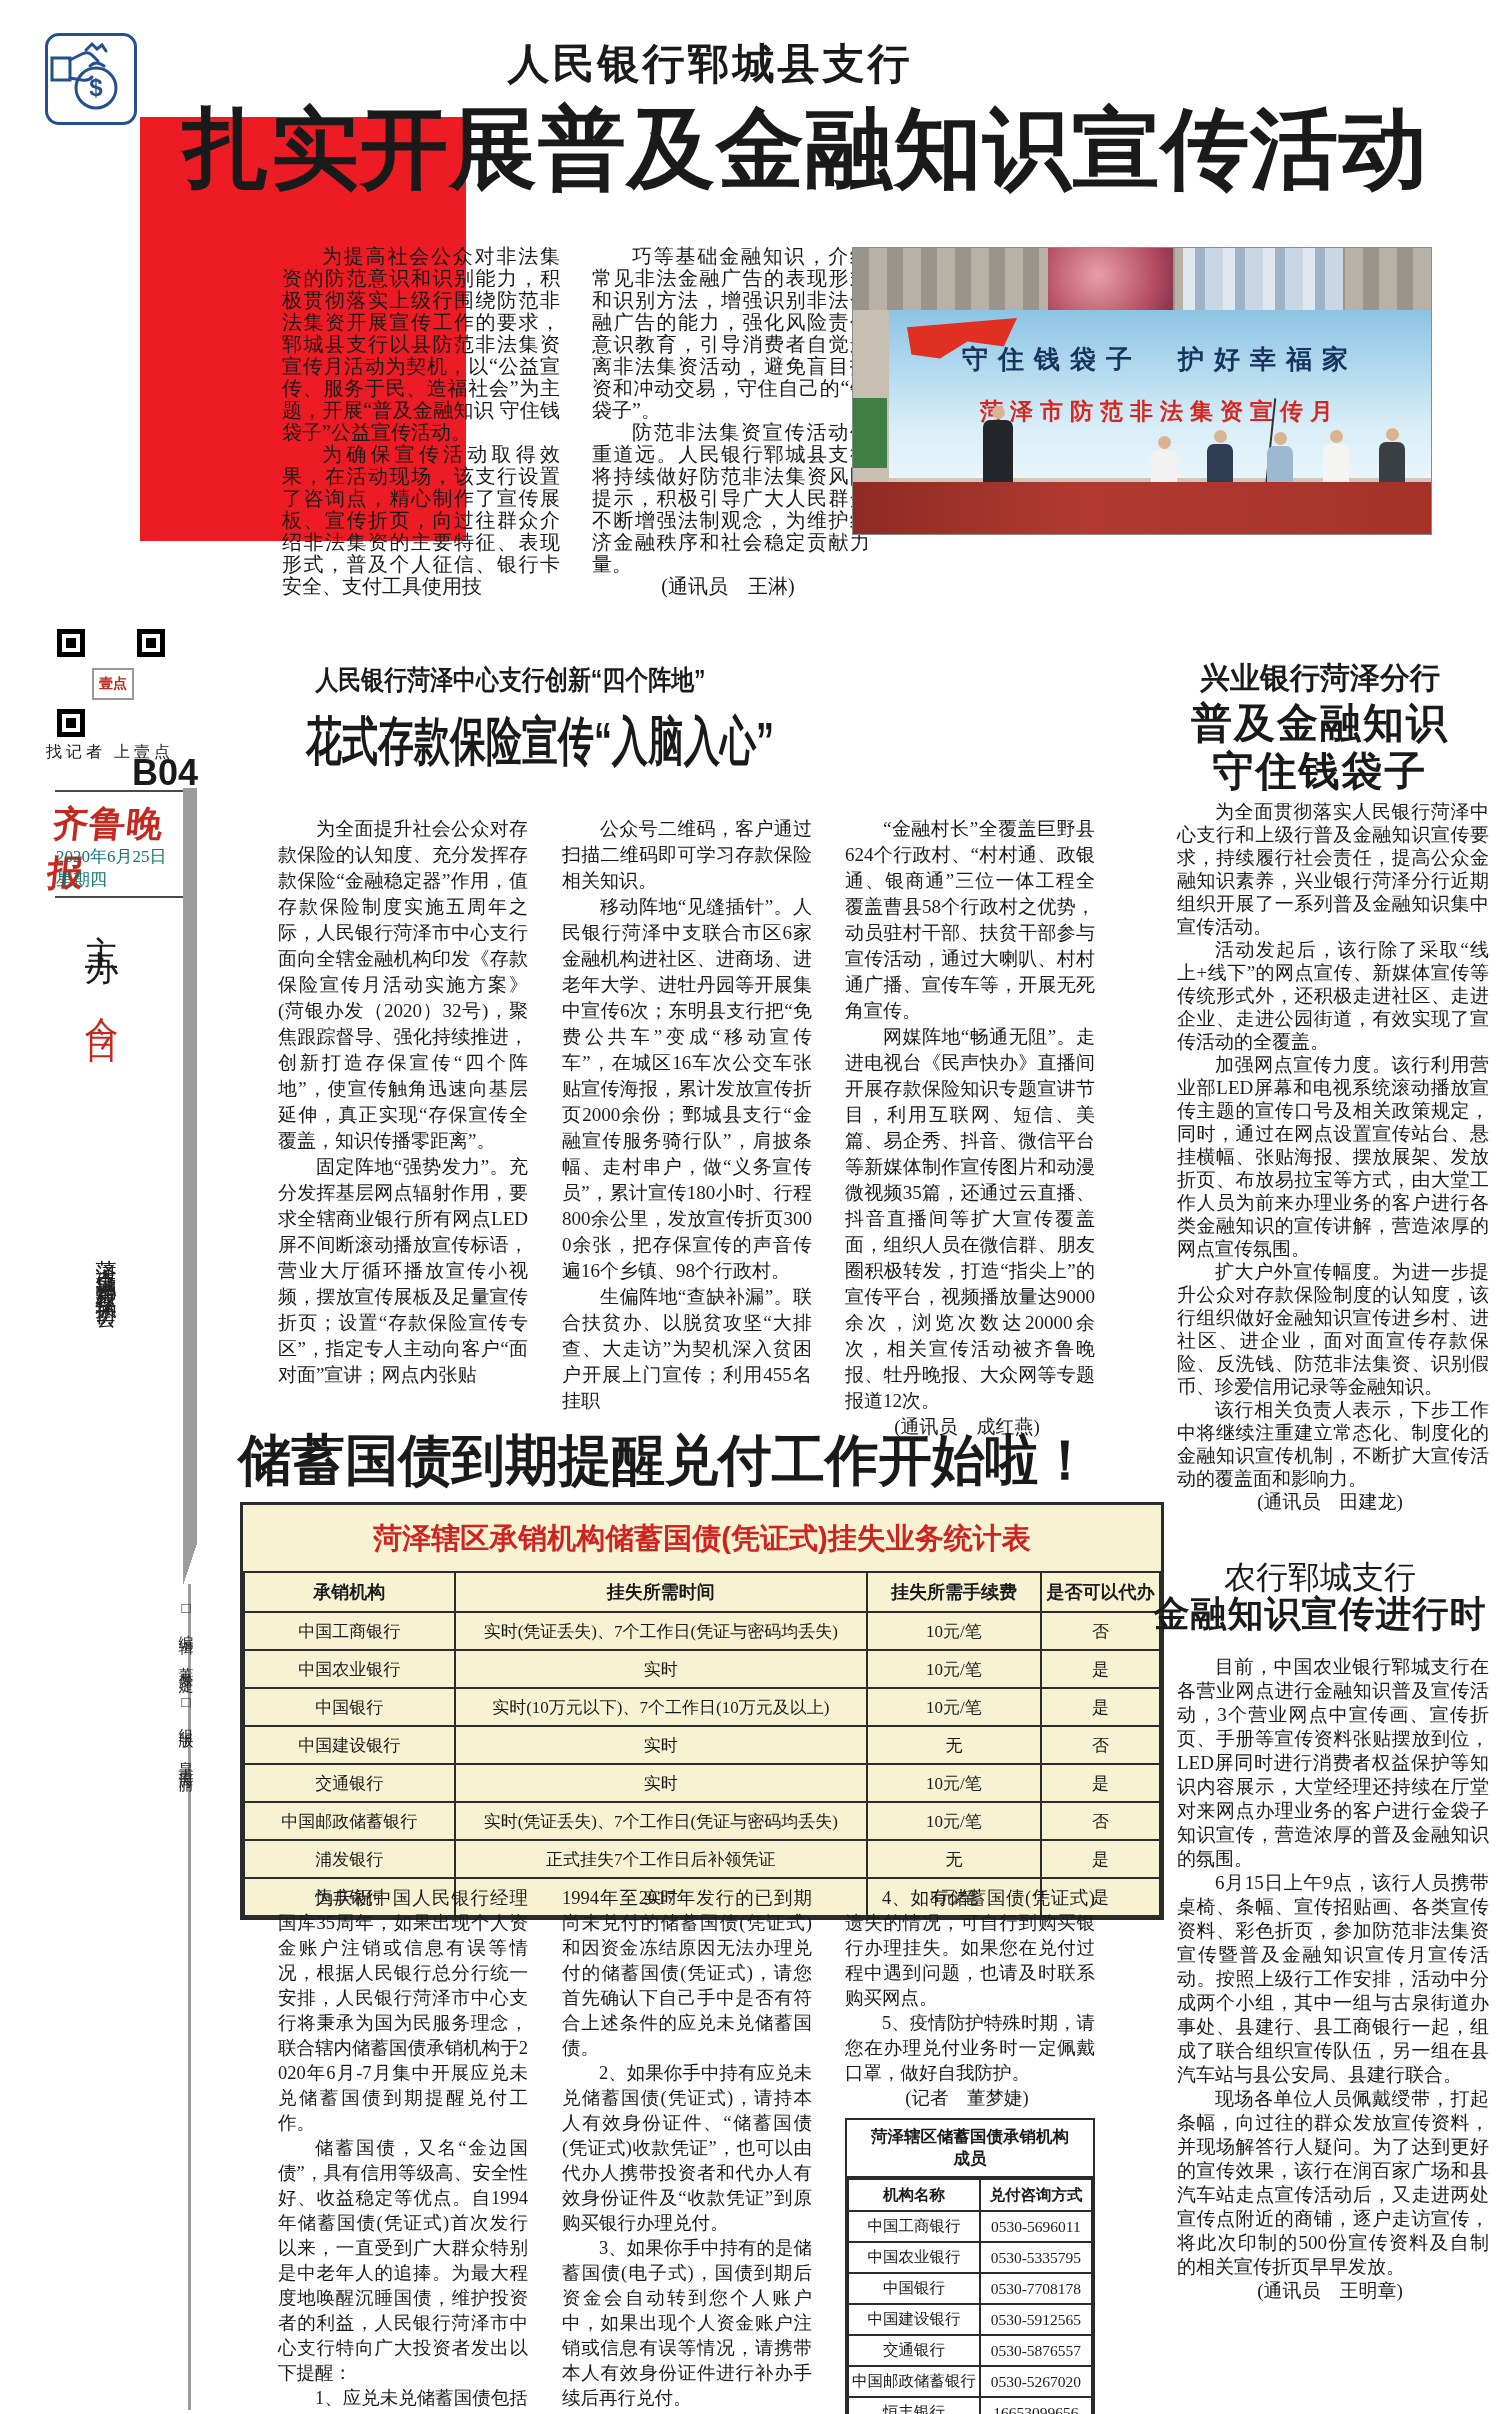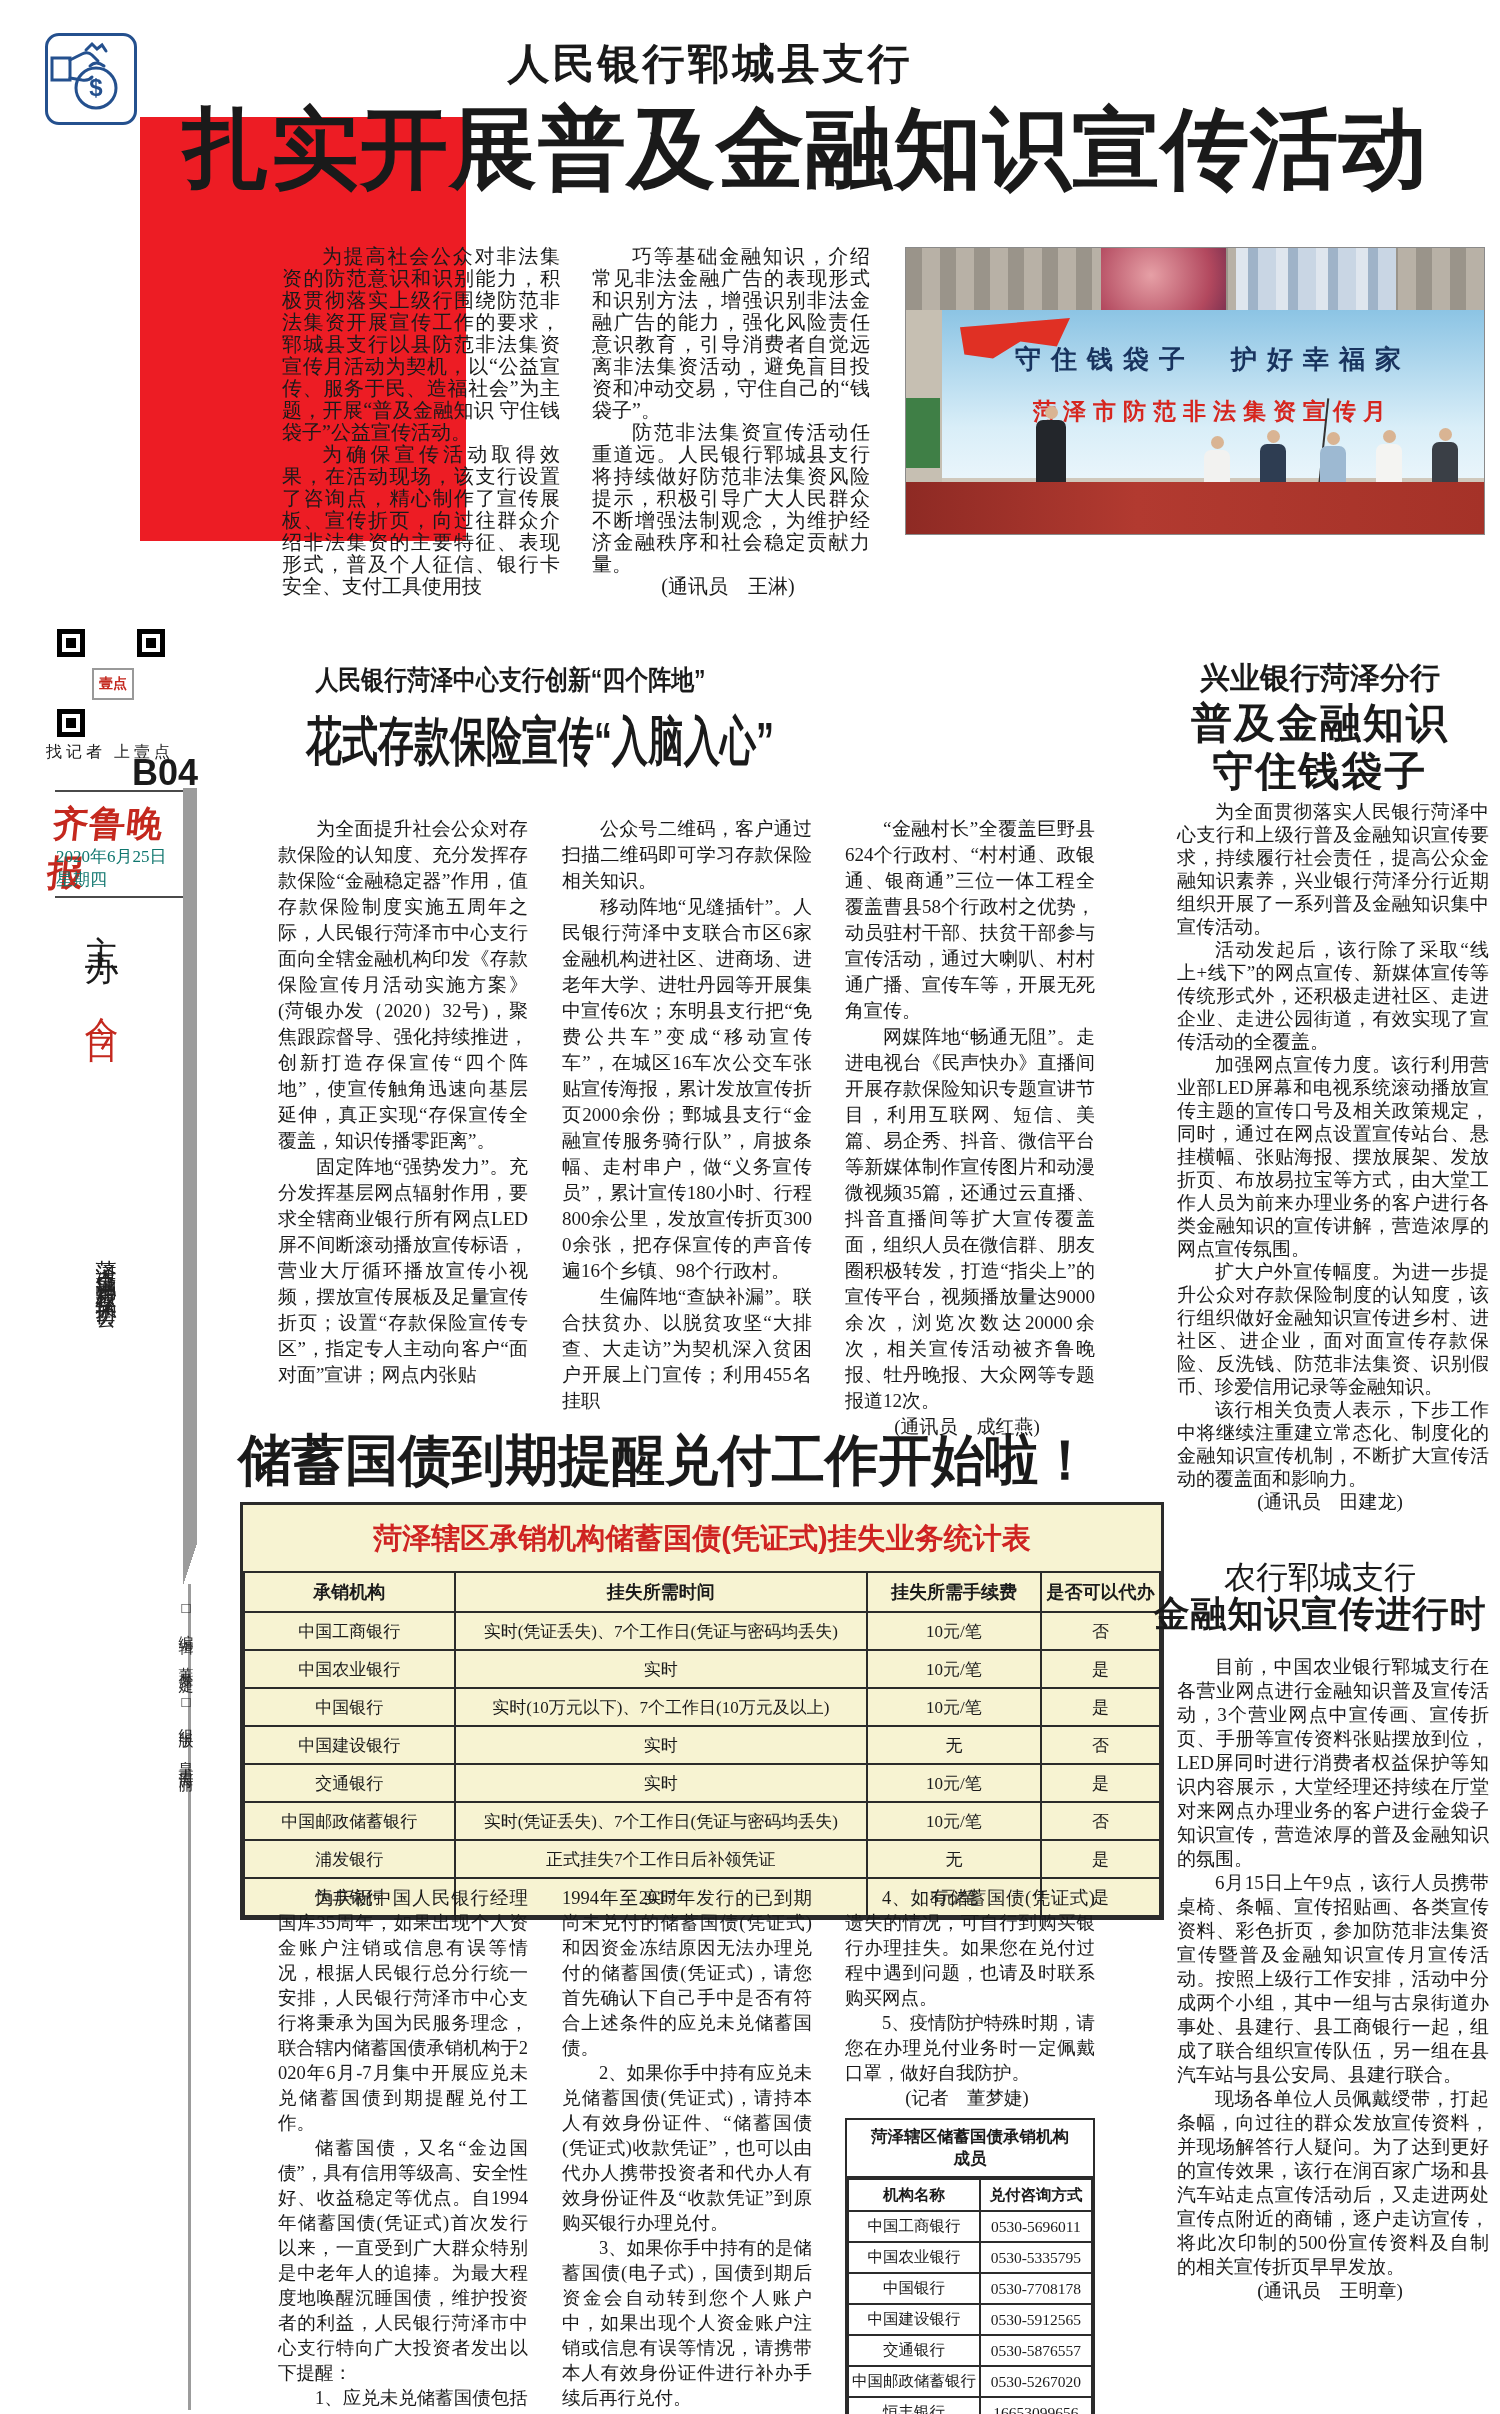--- a/index.html
+++ b/index.html
@@ -10,21 +10,21 @@
   .sans{font-family:"Liberation Sans",sans-serif;}
   p{margin:0;text-indent:2em;text-align:justify;word-break:break-all;}
   .byline{text-align:center;text-indent:0;padding-right:6px;}
 
   
   .icon-box{left:45px;top:33px;width:86px;height:86px;border:3px solid #24508e;border-radius:14px;background:#fff;}
   .red-block{left:140px;top:117px;width:326px;height:424px;background:#ed1c24;}
   .top-kicker{left:450px;top:36px;width:520px;text-align:center;font-size:42px;font-weight:bold;letter-spacing:3px;}
   .top-headline{left:182px;top:90px;width:1305px;font-size:88px;font-weight:900;letter-spacing:1px;white-space:nowrap;}
   .top-col{top:245px;width:278px;font-size:20px;line-height:22px;}
-  .news-photo{left:905px;top:247px;width:578px;height:286px;border:1px solid #8a8a8a;overflow:hidden;background:#cfc8bc;}
+  .news-photo{left:852px;top:247px;width:578px;height:286px;border:1px solid #8a8a8a;overflow:hidden;background:#cfc8bc;}
   .ph-build{position:absolute;left:0;top:0;width:100%;height:72px;
      background:repeating-linear-gradient(90deg,#9a948a 0 16px,#b8b1a6 16px 34px),#b0a99e;}
   .ph-led1{position:absolute;left:195px;top:0;width:125px;height:68px;
      background:radial-gradient(circle at 40% 40%,#e6a0a6,#b2485e 70%,#7c3150);}
   .ph-led2{position:absolute;left:330px;top:0;width:160px;height:68px;
      background:repeating-linear-gradient(90deg,#dfe6ee 0 12px,#9fb3c8 12px 22px,#c9d6e4 22px 40px);}
   .ph-left{position:absolute;left:0;top:62px;width:36px;height:230px;background:#c6bfb2;}
   .ph-green{position:absolute;left:0;top:150px;width:34px;height:70px;background:#3f7f46;}
   .ph-backdrop{position:absolute;left:36px;top:62px;width:542px;height:168px;
      background:linear-gradient(#8cc4e4,#d9eef8 70%,#e9f5fb);}

